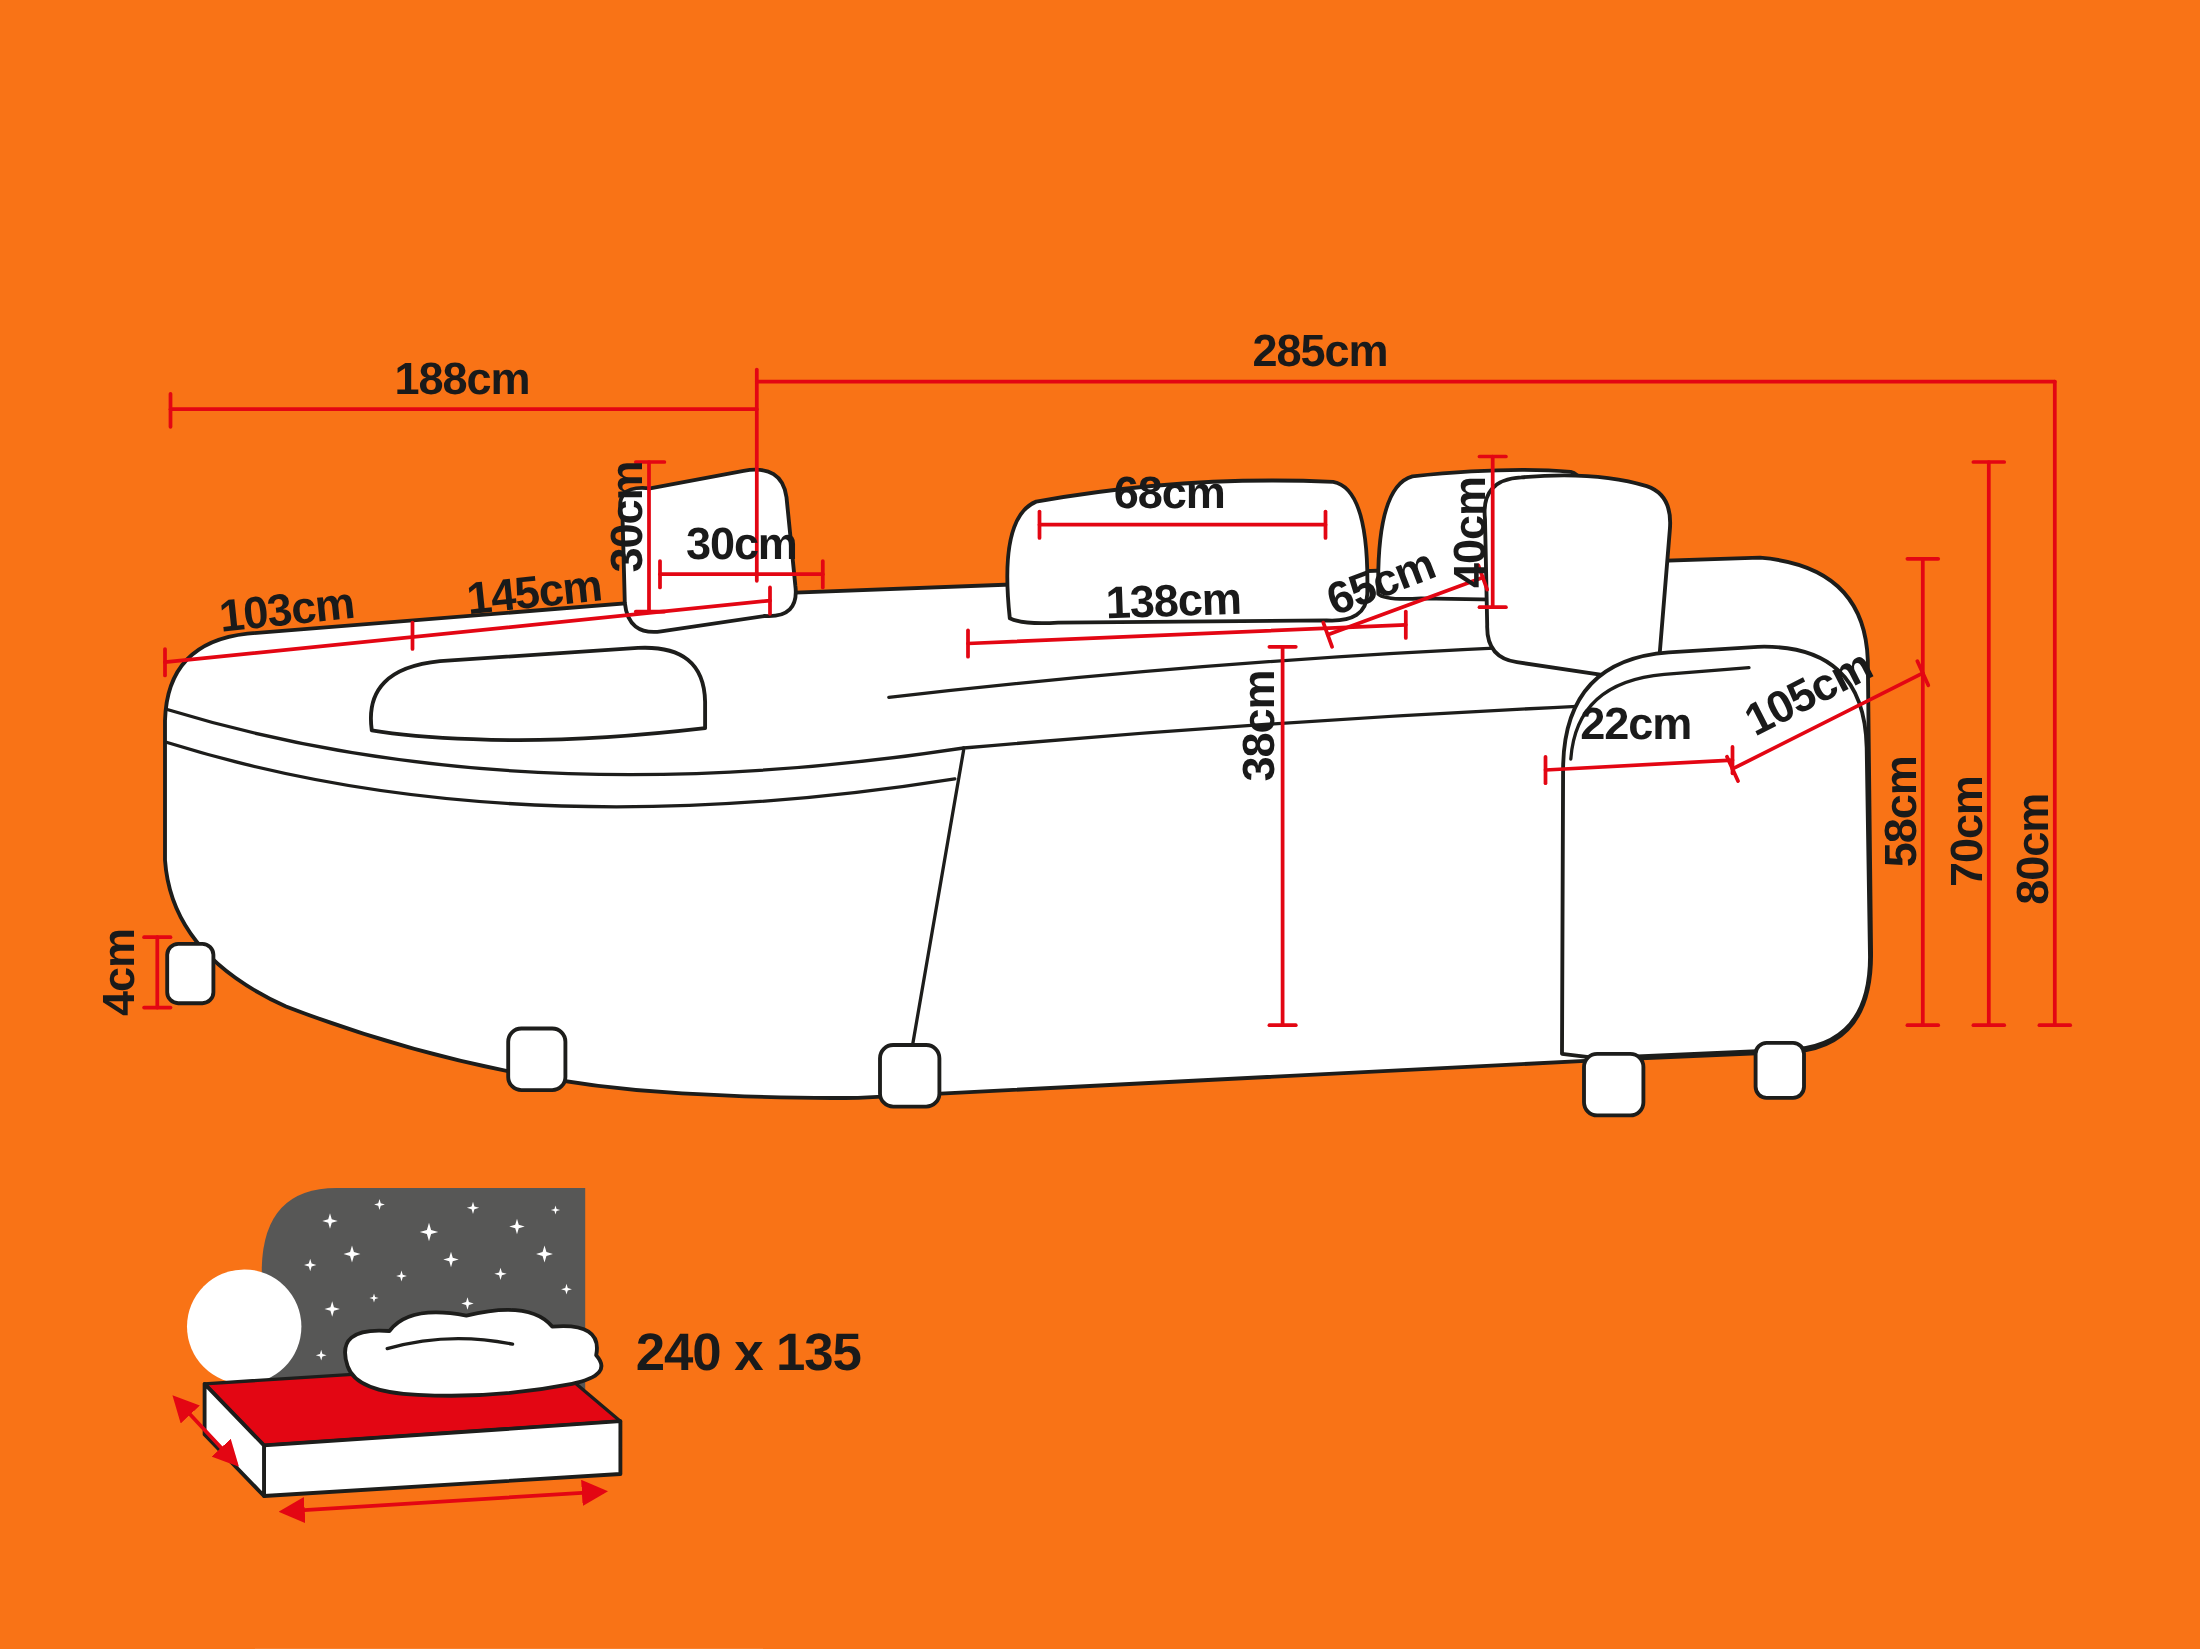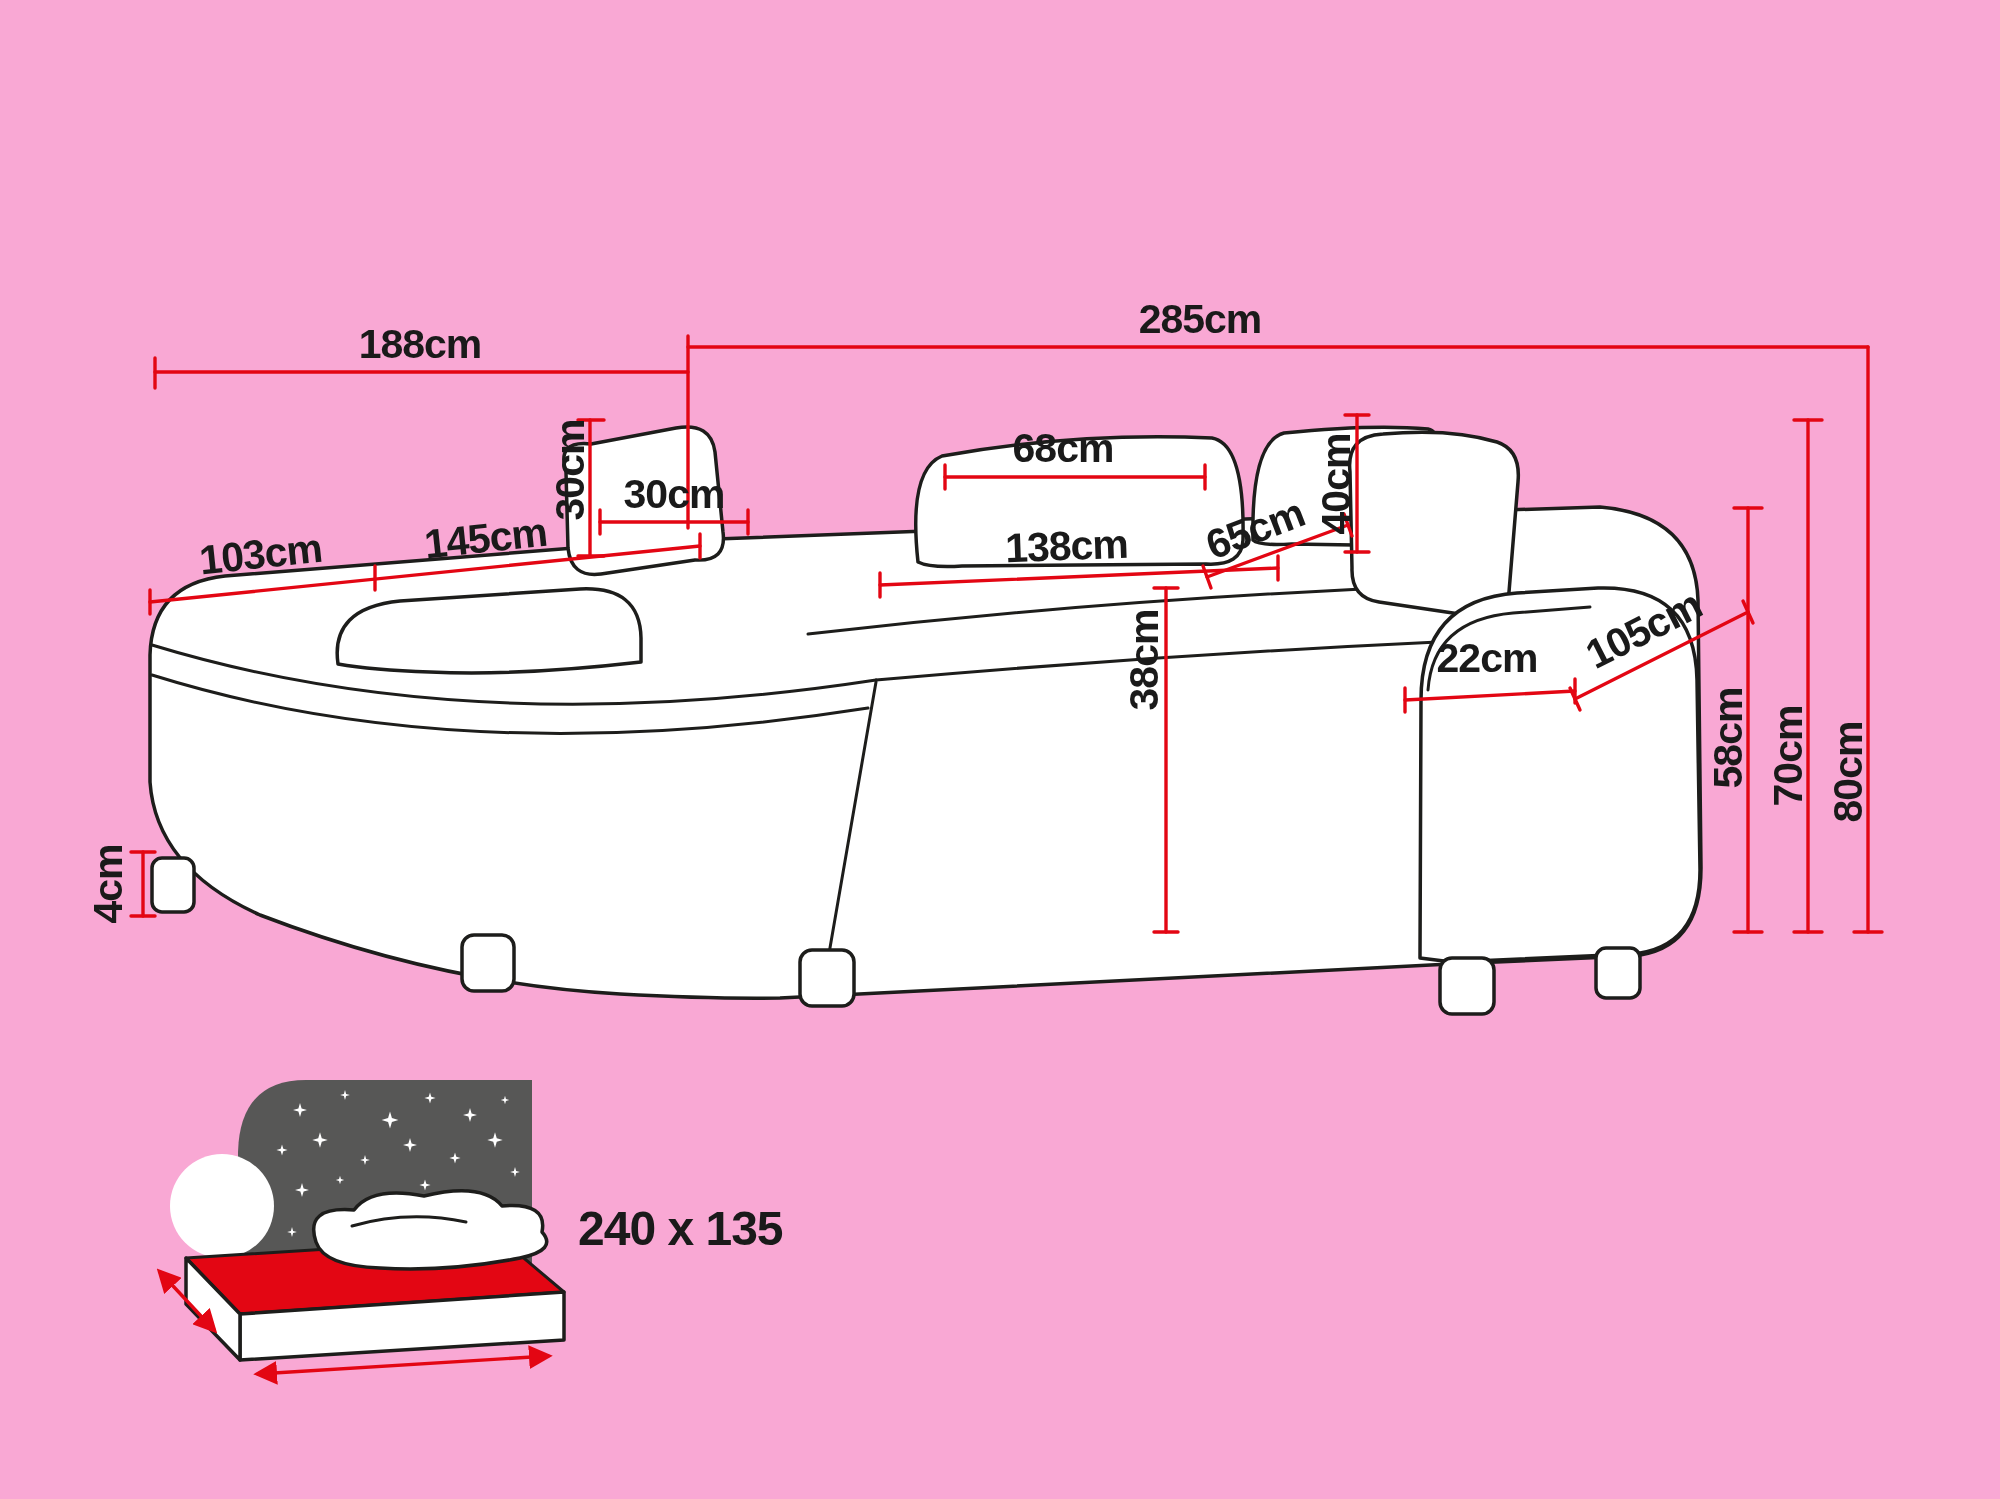--- a/index.html
+++ b/index.html
@@ -1,16 +1,16 @@
 <!DOCTYPE html>
 <html><head>
 <meta charset="utf-8">
 <style>
   html,body{margin:0;padding:0;background:#ffffff;}
-  .stage{width:2000px;height:1499px;position:relative;background:#f9a8d4;overflow:hidden;}
+  .stage{width:2000px;height:1499px;position:relative;background:#f97316;overflow:hidden;}
   svg{display:block;}
   .outline{fill:#ffffff;stroke:#1d1d1b;stroke-width:3.5;stroke-linejoin:round;stroke-linecap:round;}
   .inner{fill:none;stroke:#1d1d1b;stroke-width:3;stroke-linecap:round;}
   .redline{stroke:#e30613;stroke-width:3.4;fill:none;stroke-linecap:round;}
   .dim{font-family:"Liberation Sans",sans-serif;font-weight:700;font-size:41px;fill:#1a1a1a;letter-spacing:-1px;}
   .big{font-size:48px;}
   .headboard{fill:#575756;stroke:none;}
   .star{fill:#ffffff;}
   .mattop{fill:#e30613;stroke:#1d1d1b;stroke-width:3;stroke-linejoin:round;}
 </style>

